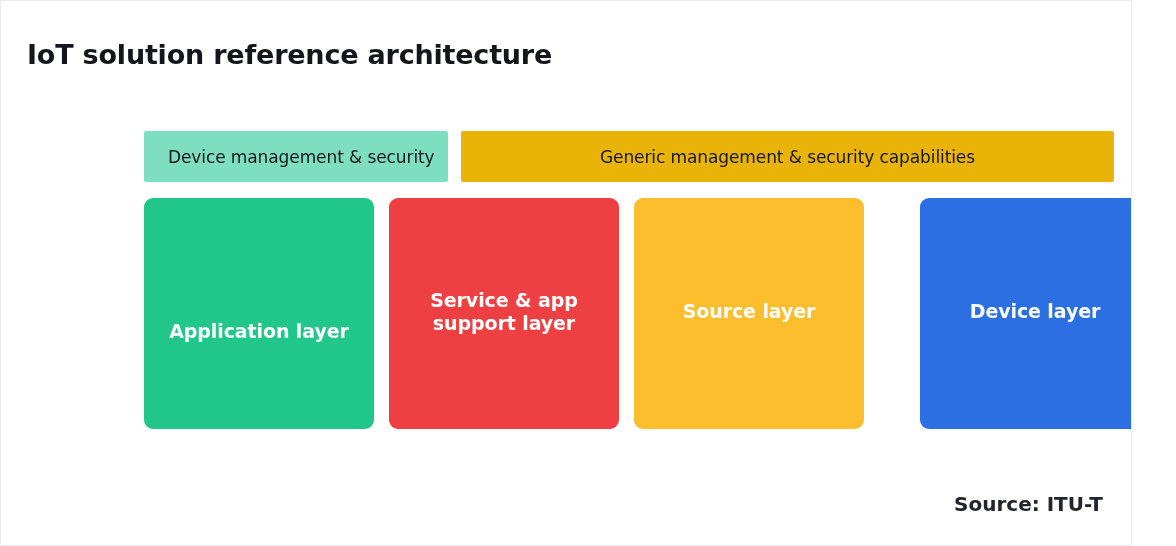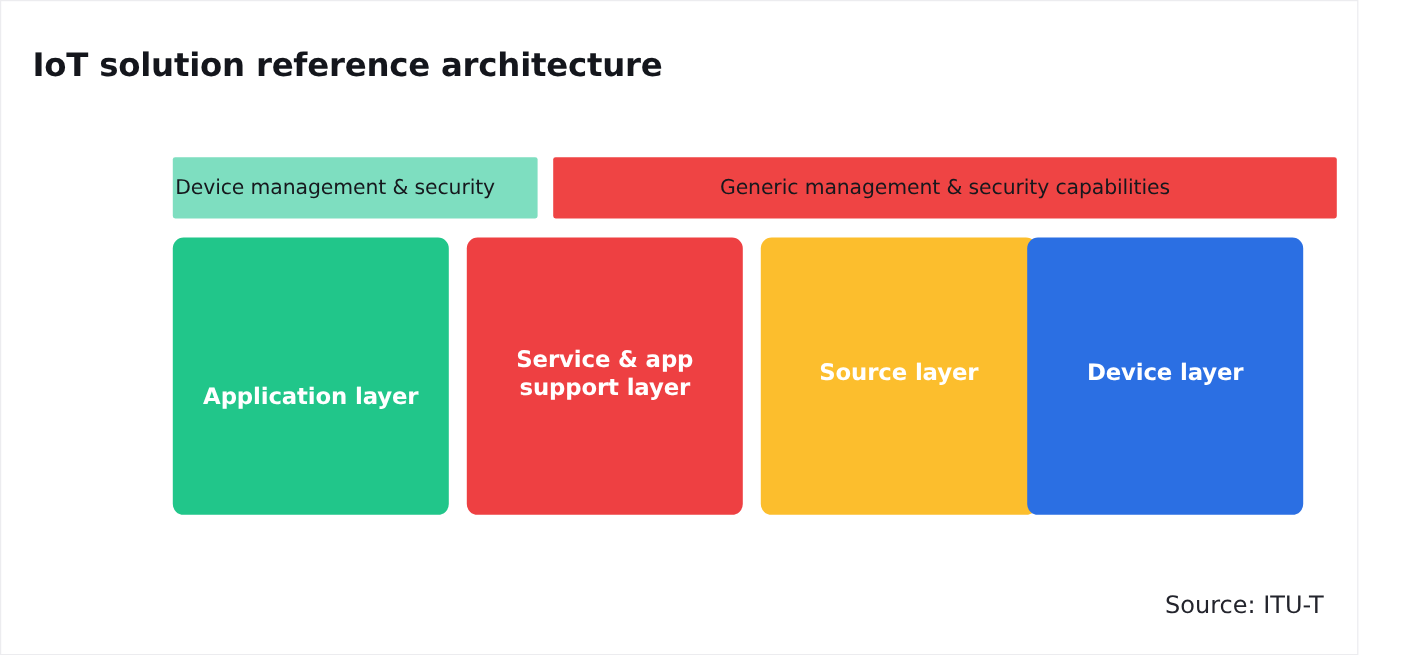--- a/index.html
+++ b/index.html
@@ -53,21 +53,21 @@
     font-weight: 400;
     color: #16181d;
     letter-spacing: -0.1px;
     white-space: nowrap;
   }
   .banner-device {
     left: 0;
     width: 304px;
     background: #7edec0;
     justify-content: flex-start;
-    padding-left: 2px;
+    padding-left: 24px;
   }
   .banner-generic {
     left: 317px;
     width: 653px;
     background: #b9edde;
     justify-content: center;
   }
 
   
   .layer-row {
@@ -84,57 +84,57 @@
     height: 231px;
     border-radius: 9px;
     display: flex;
     align-items: center;
     justify-content: center;
     box-sizing: border-box;
   }
   .layer-card:nth-of-type(1) { left: 0px; }
   .layer-card:nth-of-type(2) { left: 245px; }
   .layer-card:nth-of-type(3) { left: 490px; }
-  .layer-card:nth-of-type(4) { left: 712px; justify-content: center; }
+  .layer-card:nth-of-type(4) { left: 776px; justify-content: center; }
 
   .layer-label {
     font-size: 19px;
     font-weight: 700;
     color: #ffffff;
     text-align: center;
     line-height: 1.18;
     letter-spacing: -0.1px;
     padding: 0 12px;
     transform: translateY(-2px);
     white-space: pre-line;
   }
 
   
   .source-note {
     position: absolute;
     right: 28px;
     top: 491px;
     font-size: 20px;
-    font-weight: 400;
+    font-weight: 700;
     color: #23242c;
     white-space: nowrap;
   }
 </style>
 </head>
 <body>
 
 <div class="canvas" style="background: rgb(255, 255, 255);">
 
   <div class="page-title">IoT solution reference architecture</div>
 
   <div class="banner-row">
     <div class="banner banner-device" style="background: rgb(126, 222, 192);">
       <span>Device management &amp; security</span>
     </div>
-    <div class="banner banner-generic" style="background: #ef4444;">
+    <div class="banner banner-generic" style="background: #eab308;">
       <span>Generic management &amp; security capabilities</span>
     </div>
   </div>
 
   <div class="layer-row">
     <div class="layer-card" style="background: rgb(33, 198, 138);">
       <span class="layer-label" style="color: rgb(255, 255, 255); margin-top: 40px;">Application layer</span>
     </div>
     <div class="layer-card" style="background: rgb(238, 64, 66);">
       <span class="layer-label" style="color: rgb(255, 255, 255);">Service &amp; app

